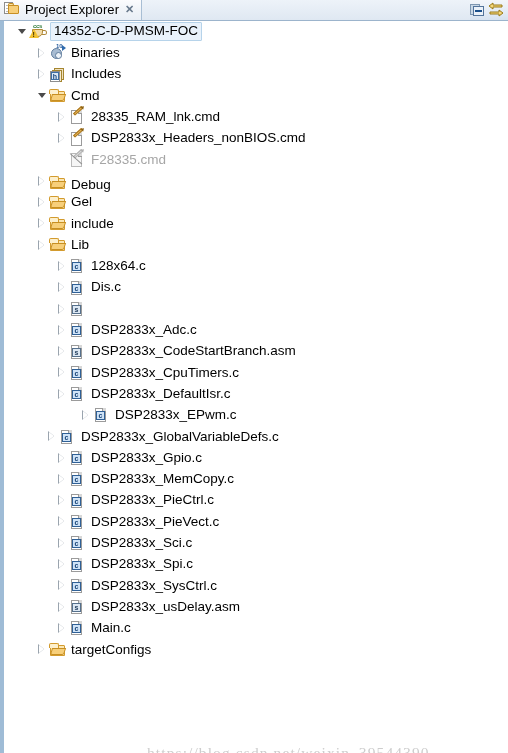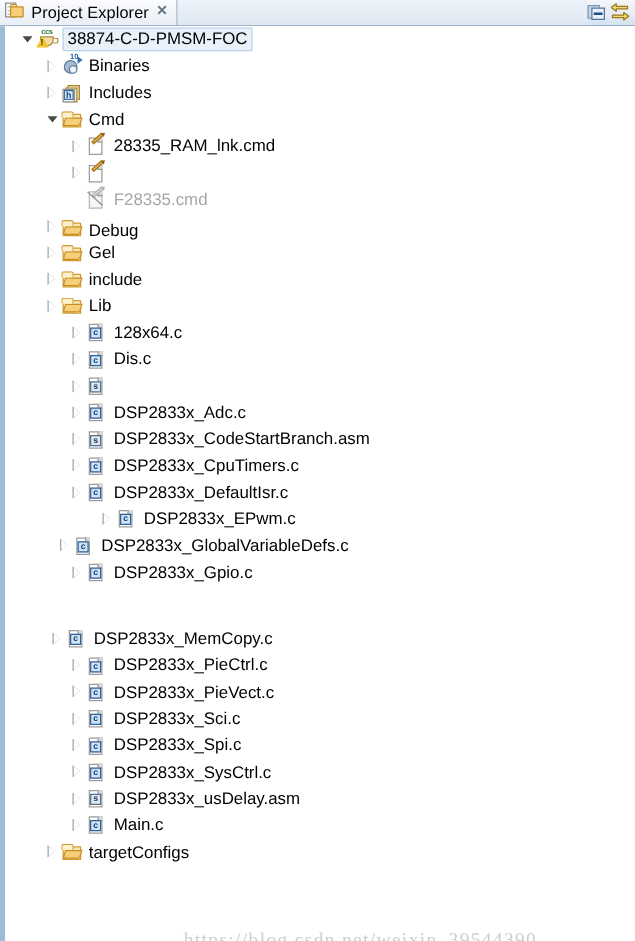--- a/index.html
+++ b/index.html
@@ -401,21 +401,21 @@
         <div class="row selected" style="padding-left: 10px;">
           <span class="arrow expanded">
             <i></i>
           </span>
           <span class="ico ic-proj">
             <span class="steam">ccs</span>
             <span class="cup"></span>
             <span class="handle"></span>
             <span class="warn"></span>
           </span>
-          <span class="label">38874-C-D-PMSM-FOC</span>
+          <span class="label">14352-C-D-PMSM-FOC</span>
         </div>
         <div class="row" style="padding-left: 30px;">
           <span class="arrow collapsed">
             <i></i>
           </span>
           <span class="ico ic-bin">
             <span class="gear"></span>
             <span class="num">10</span>
             <span class="tri"></span>
           </span>
@@ -457,20 +457,21 @@
         <div class="row" style="padding-left: 50px;">
           <span class="arrow collapsed">
             <i></i>
           </span>
           <span class="ico ic-cmd">
             <span class="page">
               <span class="corner"></span>
             </span>
             <span class="pencil"></span>
           </span>
+          <span class="label">DSP2833x_Headers_nonBIOS.cmd</span>
         </div>
         <div class="row disabled" style="padding-left: 50px;">
           <span class="arrow none">
             <i></i>
           </span>
           <span class="ico ic-cmd ic-cmd-disabled">
             <span class="page">
               <span class="corner"></span>
             </span>
             <span class="pencil"></span>
@@ -626,21 +627,21 @@
             <i></i>
           </span>
           <span class="ico ic-file-c">
             <span class="page">
               <span class="corner"></span>
             </span>
             <span class="badge-letter">c</span>
           </span>
           <span class="label">DSP2833x_Gpio.c</span>
         </div>
-        <div class="row" style="padding-left: 34px; margin-top: 32px;">
+        <div class="row" style="padding-left: 50px;">
           <span class="arrow collapsed">
             <i></i>
           </span>
           <span class="ico ic-file-c">
             <span class="page">
               <span class="corner"></span>
             </span>
             <span class="badge-letter">c</span>
           </span>
           <span class="label">DSP2833x_MemCopy.c</span>

